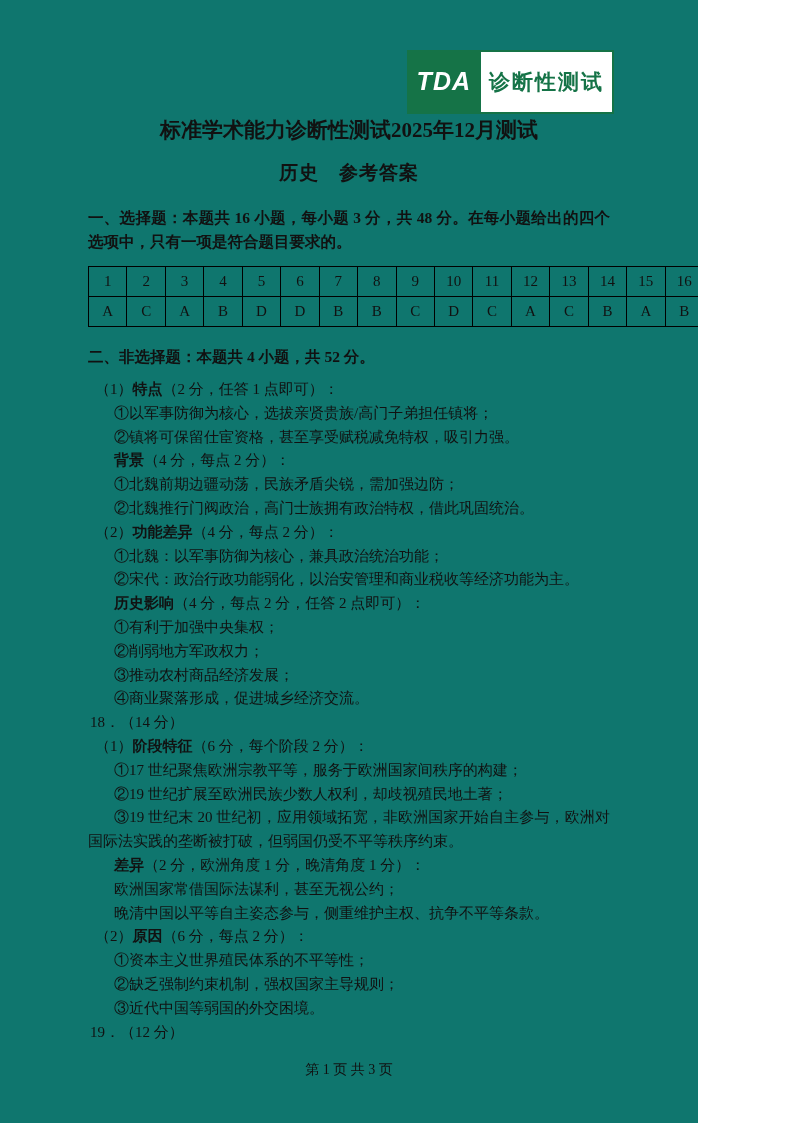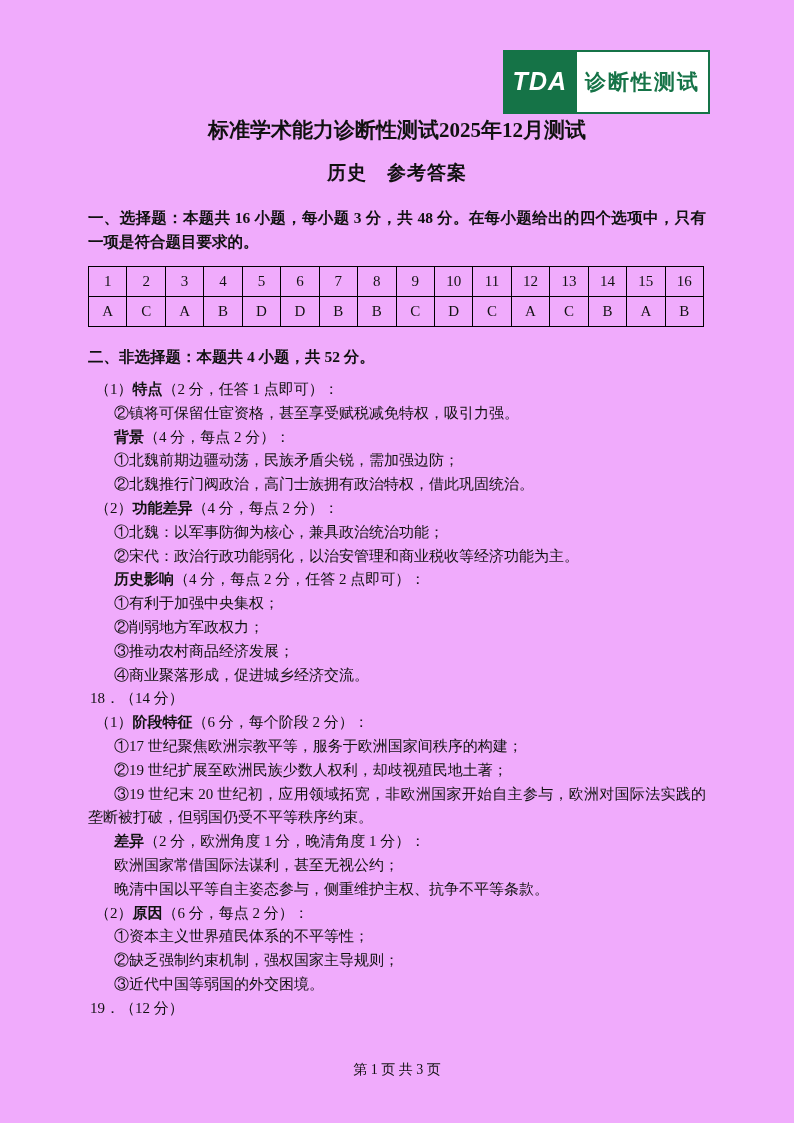--- a/index.html
+++ b/index.html
@@ -1,19 +1,19 @@
 <!DOCTYPE html>
 <html><head>
 <meta charset="utf-8">
 <style>
   html,body{margin:0;padding:0;background:#ffffff;}
   .page{
     position:relative;
-    width:794px;height:1123px;
-    background:#f0abfc;
+    width:698px;height:1123px;
+    background:#0f766e;
     overflow:hidden;
     font-family:"Liberation Serif","DejaVu Serif",serif;
     color:#111;
   }
   
   .logo{
     position:absolute;top:50px;right:84px;
     display:flex;align-items:stretch;
     border:2px solid #157347;background:#fff;
   }
@@ -100,20 +100,21 @@
           <td>A</td>
           <td>B</td>
         </tr>
       </tbody>
     </table>
 
     <p class="sec sec2"><span>二、非选择题：</span><span>本题共 4 小题，共 52 分。</span></p>
 
     <div class="lines">
       <div class="line l1"><span>（1）</span><span class="b">特点</span><span>（2 分，任答 1 点即可）：</span></div>
+      <div class="line l2"><span></span><span class="b"></span><span>①以军事防御为核心，选拔亲贤贵族/高门子弟担任镇将；</span></div>
       <div class="line l2"><span></span><span class="b"></span><span>②镇将可保留仕宦资格，甚至享受赋税减免特权，吸引力强。</span></div>
       <div class="line l2"><span></span><span class="b">背景</span><span>（4 分，每点 2 分）：</span></div>
       <div class="line l2"><span></span><span class="b"></span><span>①北魏前期边疆动荡，民族矛盾尖锐，需加强边防；</span></div>
       <div class="line l2"><span></span><span class="b"></span><span>②北魏推行门阀政治，高门士族拥有政治特权，借此巩固统治。</span></div>
       <div class="line l1"><span>（2）</span><span class="b">功能差异</span><span>（4 分，每点 2 分）：</span></div>
       <div class="line l2"><span></span><span class="b"></span><span>①北魏：以军事防御为核心，兼具政治统治功能；</span></div>
       <div class="line l2"><span></span><span class="b"></span><span>②宋代：政治行政功能弱化，以治安管理和商业税收等经济功能为主。</span></div>
       <div class="line l2"><span></span><span class="b">历史影响</span><span>（4 分，每点 2 分，任答 2 点即可）：</span></div>
       <div class="line l2"><span></span><span class="b"></span><span>①有利于加强中央集权；</span></div>
       <div class="line l2"><span></span><span class="b"></span><span>②削弱地方军政权力；</span></div>

